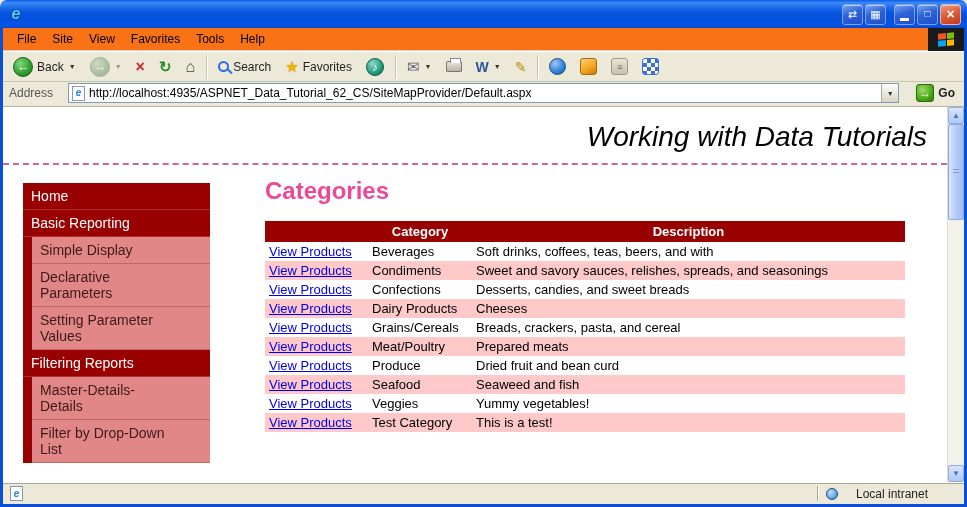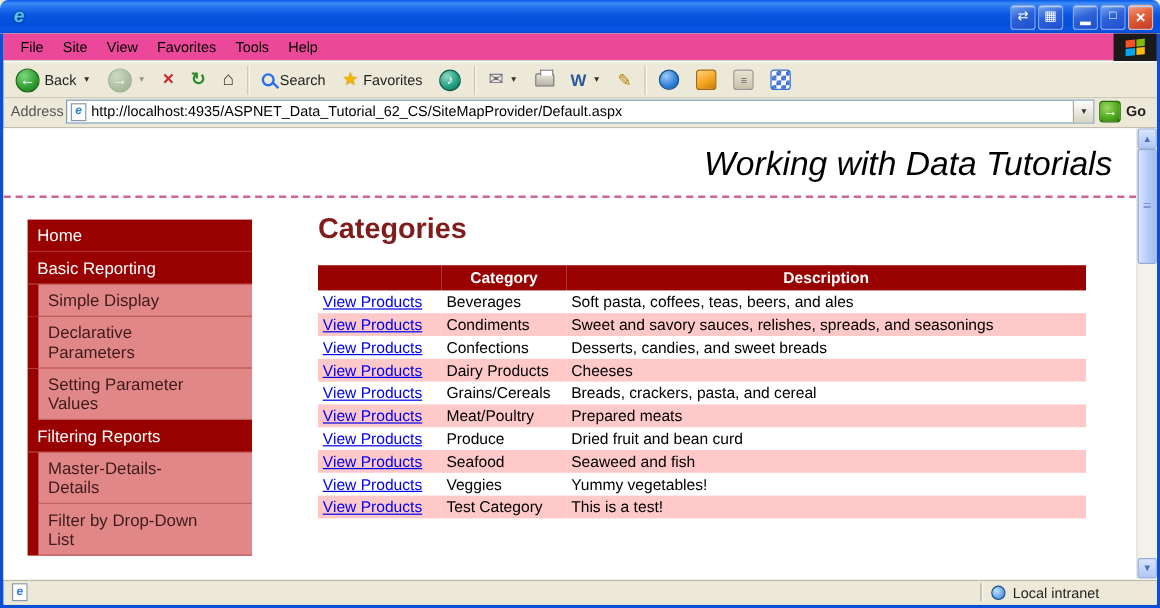--- a/index.html
+++ b/index.html
@@ -22,21 +22,21 @@
     background: linear-gradient(160deg,#7AA7F0 0%,#2E63D8 45%,#1D4ECC 100%); box-shadow: inset 0 1px 0 #B9D0FA; }
   .tbtn.spacer { margin-right:6px; }
   .tbtn.close { background: linear-gradient(160deg,#F0A088 0%,#E4633E 40%,#C03A1D 100%); border-color:#F0B49E; font-size:14px; font-weight:bold; }
   .tbtn.minimize span { display:block; width:9px; height:3px; background:#fff; margin-top:10px; }
   .tbtn.maximize { font-size:10px; }
 
   
   .frame { flex:1; display:flex; flex-direction:column; border:3px solid #0A4FD6; border-top:none; background:#ECE9D8; min-height:0; }
 
   
-  .menubar { height:23px; flex:0 0 23px; display:flex; align-items:center; background:#ec4899;
+  .menubar { height:23px; flex:0 0 23px; display:flex; align-items:center; background:#f97316;
     border-bottom:1px solid #D4D0C0; padding-left:6px; }
   .menu-item { font-size:12px; color:#000; padding:3px 8px; cursor:default; }
   .menu-fill { flex:1; }
   .throbber { width:36px; height:23px; background:#1A1A1A; display:flex; align-items:center; justify-content:center; }
   .winflag { width:16px; height:13px; display:grid; grid-template-columns:1fr 1fr; grid-template-rows:1fr 1fr; gap:1px; transform:skewY(-6deg); }
   .winflag i { display:block; }
   .winflag .r{background:#F35325}.winflag .g{background:#81BC06}.winflag .b{background:#05A6F0}.winflag .y{background:#FFBA08}
 
   
   .toolbar { height:31px; flex:0 0 31px; display:flex; align-items:center; gap:2px;
@@ -66,21 +66,21 @@
   .sq-icon.messenger { border-radius:50%; background: radial-gradient(circle at 35% 30%, #9EC8F5, #2E7FD8 60%, #175A9E); border:1px solid #14508C; }
   .sq-icon.msn { background: linear-gradient(150deg,#FFD27A,#F5A623 55%,#C87D0A); border:1px solid #A86A08; }
   .sq-icon.research { background: linear-gradient(#E8E2D2,#C8C2AC); border:1px solid #999; display:inline-flex; align-items:center; justify-content:center; color:#666; font-size:9px; }
   .sq-icon.grid { border:1px solid #3B6FD4;
     background-image: linear-gradient(45deg,#3B6FD4 25%,transparent 25%,transparent 75%,#3B6FD4 75%),
                       linear-gradient(45deg,#3B6FD4 25%,transparent 25%,transparent 75%,#3B6FD4 75%);
     background-size:8px 8px; background-position:0 0,4px 4px; background-color:#fff; }
   .tb-sep { width:1px; height:24px; background:#C8C4B2; box-shadow:1px 0 0 #fff; margin:0 3px; }
 
   
-  .addressbar { height:25px; flex:0 0 25px; display:flex; align-items:center; gap:2px;
+  .addressbar { height:25px; flex:0 0 25px; display:flex; align-items:center; gap:15px;
     background:#ECE9D8; border-bottom:1px solid #B8B4A2; padding:0 4px 2px 6px; }
   .addr-label { font-size:12px; color:#555; }
   .addr-field { flex:1; height:20px; background:#fff; border:1px solid #7F9DB9; display:flex; align-items:center; padding-left:3px; }
   .doc-icon { width:13px; height:15px; background:#fff; border:1px solid #8899AA; display:inline-flex; align-items:center; justify-content:center; flex:0 0 13px; }
   .doc-icon .e { color:#2D7DE0; font-weight:bold; font-style:italic; font-size:10px; line-height:1; }
   .addr-url { flex:1; font-size:12px; color:#000; margin-left:4px; white-space:nowrap; overflow:hidden; }
   .combo-btn { width:17px; height:18px; background:linear-gradient(#FDFDFB,#D8D4C4); border-left:1px solid #ACA899;
     display:inline-flex; align-items:center; justify-content:center; font-size:7px; color:#333; }
   .go-btn { display:flex; align-items:center; gap:4px; font-size:12px; font-weight:bold; color:#222; padding:1px 5px 1px 2px; }
   .go-icon { width:18px; height:18px; border-radius:3px; color:#fff; font-weight:bold; font-size:12px;
@@ -100,21 +100,21 @@
   .breadcrumb .current { color:#000; }
 
   .page-body { display:flex; align-items:flex-start; }
   .sidebar { width:187px; flex:0 0 187px; margin:18px 0 0 20px; font-size:14px; }
   .nav-item.level1 { background:#990000; color:#fff; padding:5px 8px; border-bottom:1px solid #AE3030; cursor:pointer; }
   .nav-item.level2 { background:#990000; padding-left:9px; cursor:pointer; }
   .nav2-box { display:block; background:#E18787; color:#3F1A1A; padding:5px 8px; border-bottom:1px solid #C06565; }
   .nav2-label { display:inline-block; max-width:128px; }
 
   .main { flex:1; min-width:0; margin-left:55px; padding-top:12px; }
-  .main h2 { font-size:24px; font-weight:bold; color:#7f1d1d; margin-bottom:16px; }
+  .main h2 { font-size:24px; font-weight:bold; color:#ec4899; margin-bottom:16px; }
 
   table.cats { border-collapse:collapse; width:640px; font-size:13px; }
   table.cats th { background:#990000; color:#fff; font-weight:bold; text-align:center; padding:3px 4px; font-size:13px; }
   table.cats td { padding:2px 4px; color:#000; white-space:nowrap; }
   table.cats tbody tr:nth-child(even) { background:#FFC9C9; }
   table.cats td.c1 { width:103px; }
   table.cats td.c2 { width:104px; }
   table.cats a { color:#0000EE; text-decoration:underline; cursor:pointer; }
 
   
@@ -125,21 +125,21 @@
   .sb-thumb { position:absolute; top:0; left:0; right:0; height:96px;
     background: linear-gradient(90deg,#D9E4FC,#B6CDF8 50%,#A2BCF2); border:1px solid #8FA8DE; border-radius:2px; }
   .sb-thumb::after { content:''; position:absolute; left:4px; right:4px; top:44px; height:6px;
     background: repeating-linear-gradient(180deg,#7E9AD6 0 1px,transparent 1px 3px); }
 
   
   .statusbar { height:22px; flex:0 0 22px; display:flex; align-items:center; background:#ECE9D8;
     border-top:1px solid #fff; box-shadow: inset 0 1px 0 #ACA899; padding:0 3px; font-size:12px; color:#222; }
   .pane-left { flex:1; display:flex; align-items:center; gap:5px; padding:0 4px; }
   .pane-div { width:1px; height:15px; background:#ACA899; box-shadow:1px 0 0 #fff; margin:0 3px; }
-  .pane-right { width:140px; display:flex; align-items:center; gap:6px; padding:0 5px; }
+  .pane-right { width:140px; display:flex; align-items:center; gap:18px; padding:0 5px; }
   .globe { width:12px; height:12px; border-radius:50%; border:1px solid #1C4E8C;
     background: radial-gradient(circle at 35% 35%, #BFE3FF, #2F7BD6); display:inline-block; }
 </style>
 </head>
 <body>
 
 <div class="window">
 
   <div class="titlebar">
     <span class="ie-logo">e</span>
@@ -293,21 +293,21 @@
                 <tr>
                   <th></th>
                   <th>Category</th>
                   <th>Description</th>
                 </tr>
               </thead>
               <tbody>
                 <tr>
                   <td class="c1"><a>View Products</a></td>
                   <td class="c2">Beverages</td>
-                  <td>Soft pasta, coffees, teas, beers, and ales</td>
+                  <td>Soft drinks, coffees, teas, beers, and with</td>
                 </tr>
                 <tr>
                   <td class="c1"><a>View Products</a></td>
                   <td class="c2">Condiments</td>
                   <td>Sweet and savory sauces, relishes, spreads, and seasonings</td>
                 </tr>
                 <tr>
                   <td class="c1"><a>View Products</a></td>
                   <td class="c2">Confections</td>
                   <td>Desserts, candies, and sweet breads</td>

